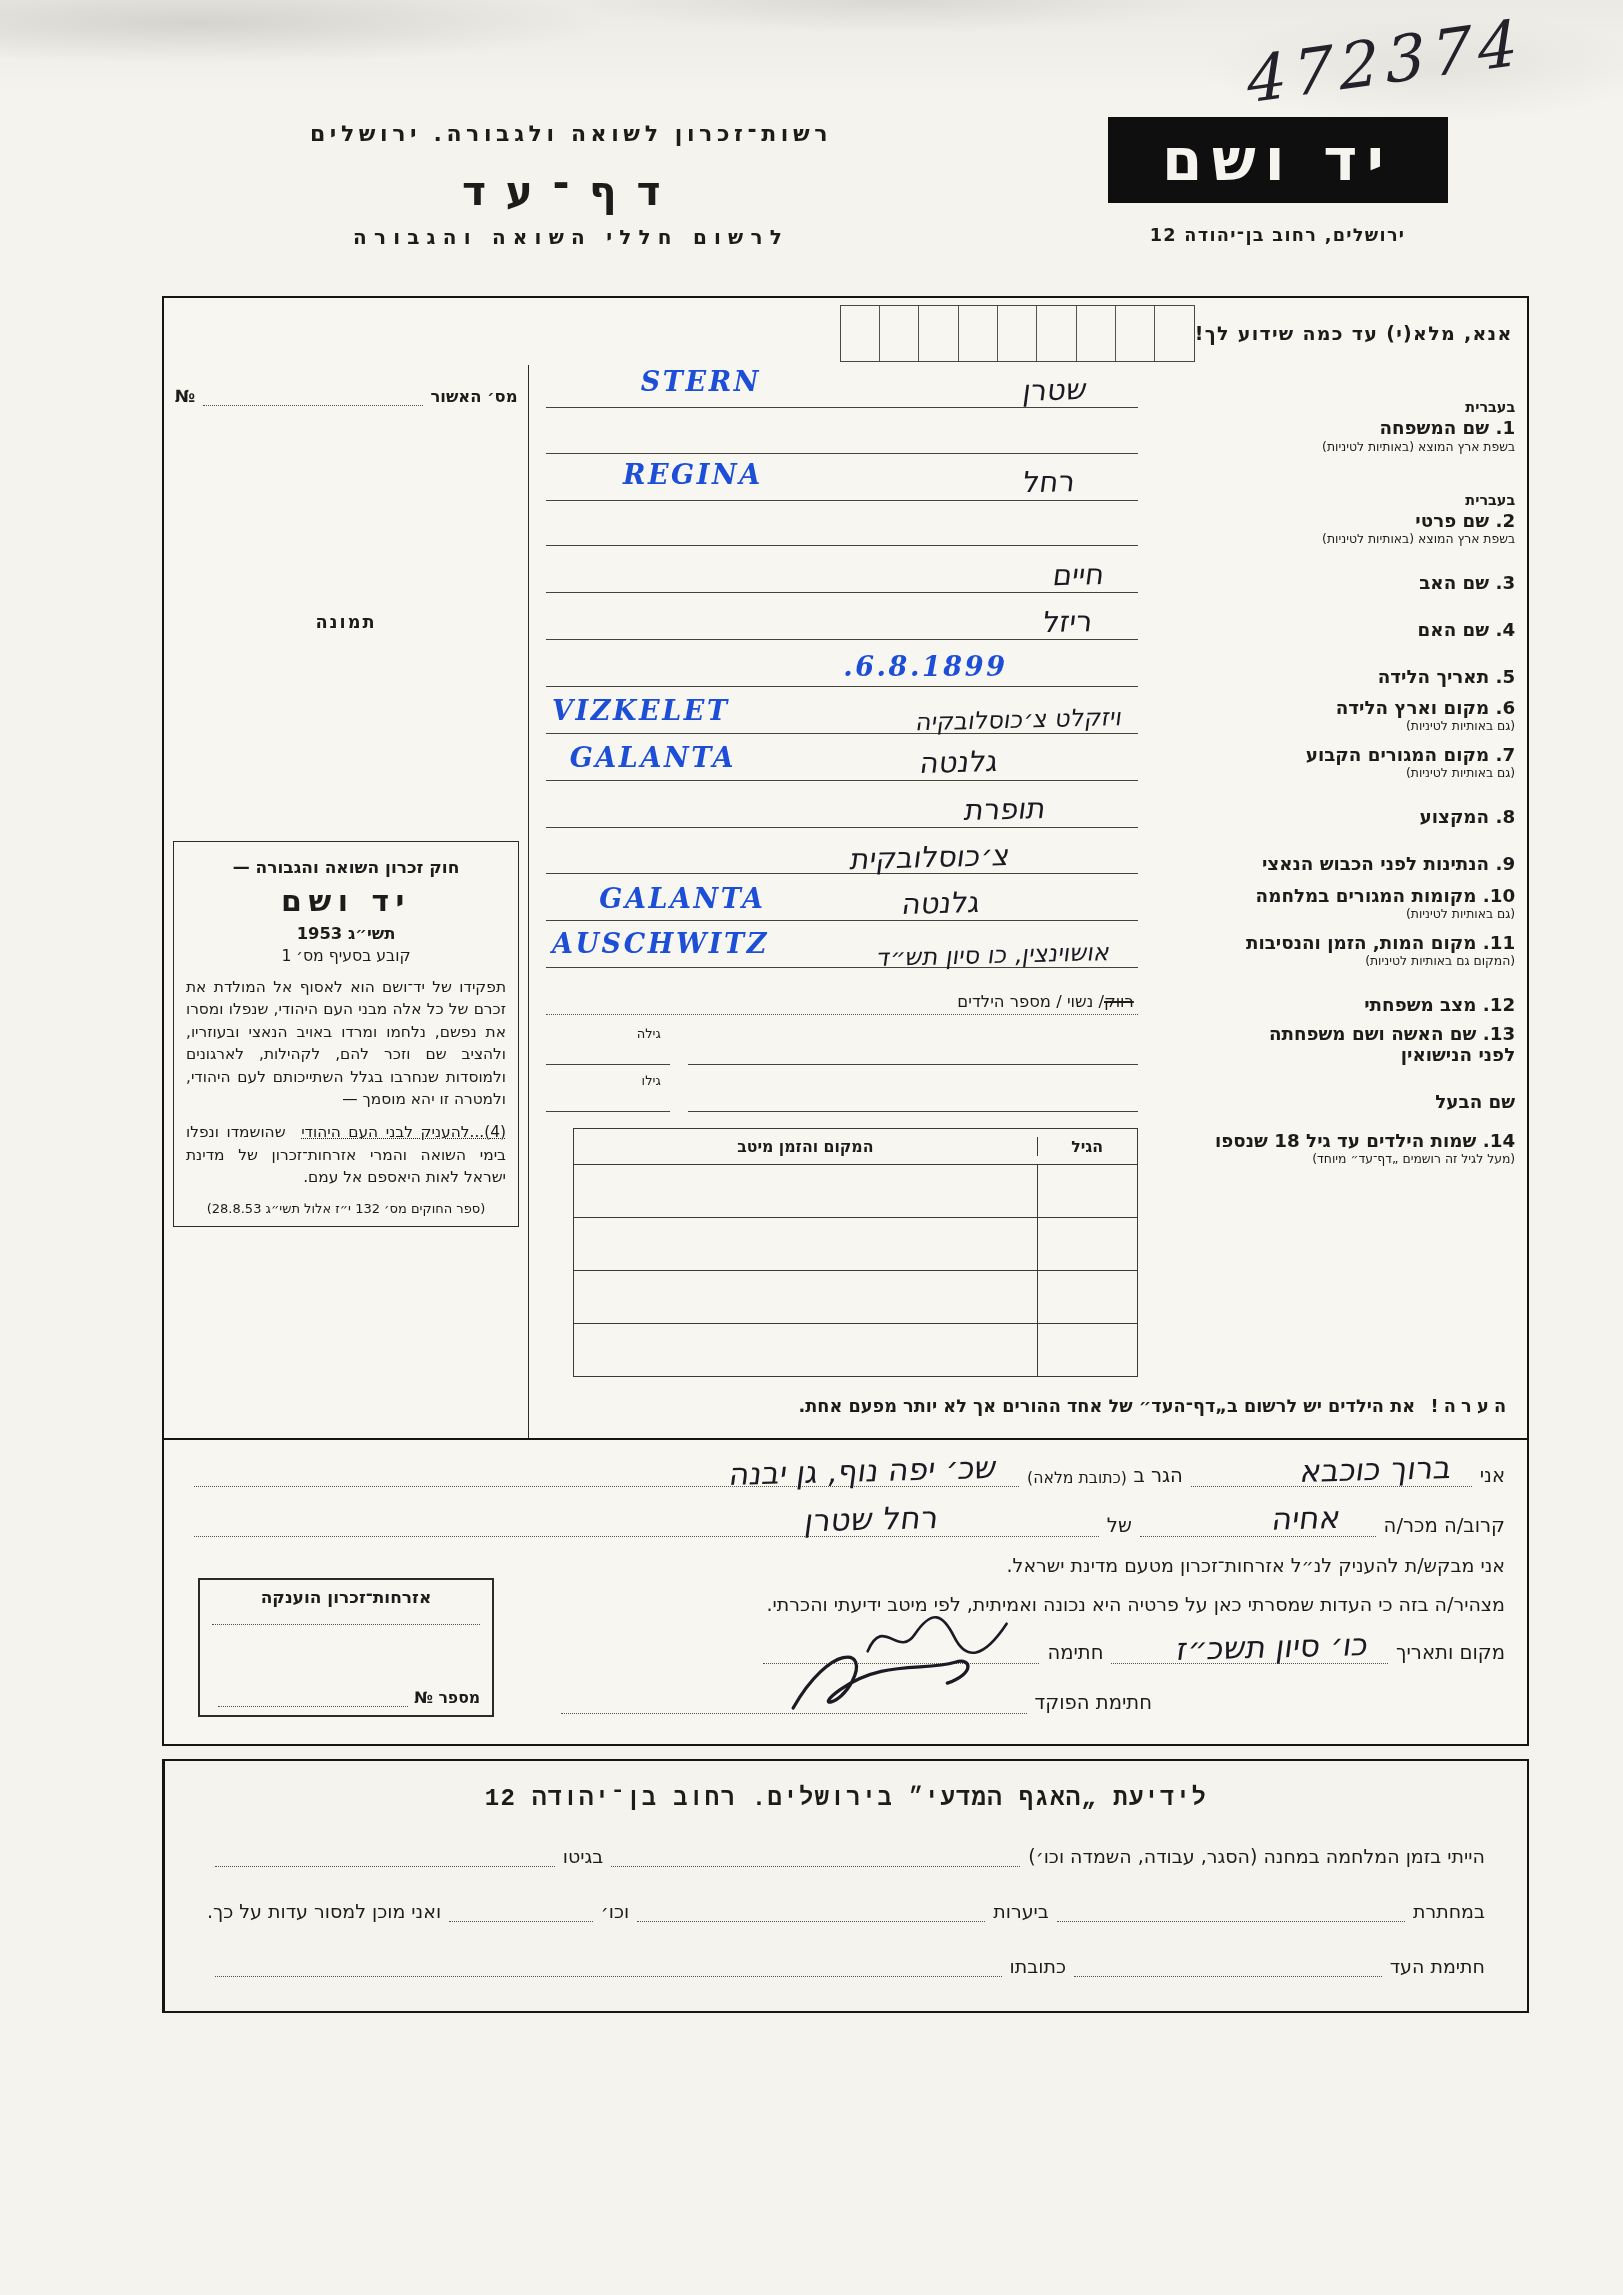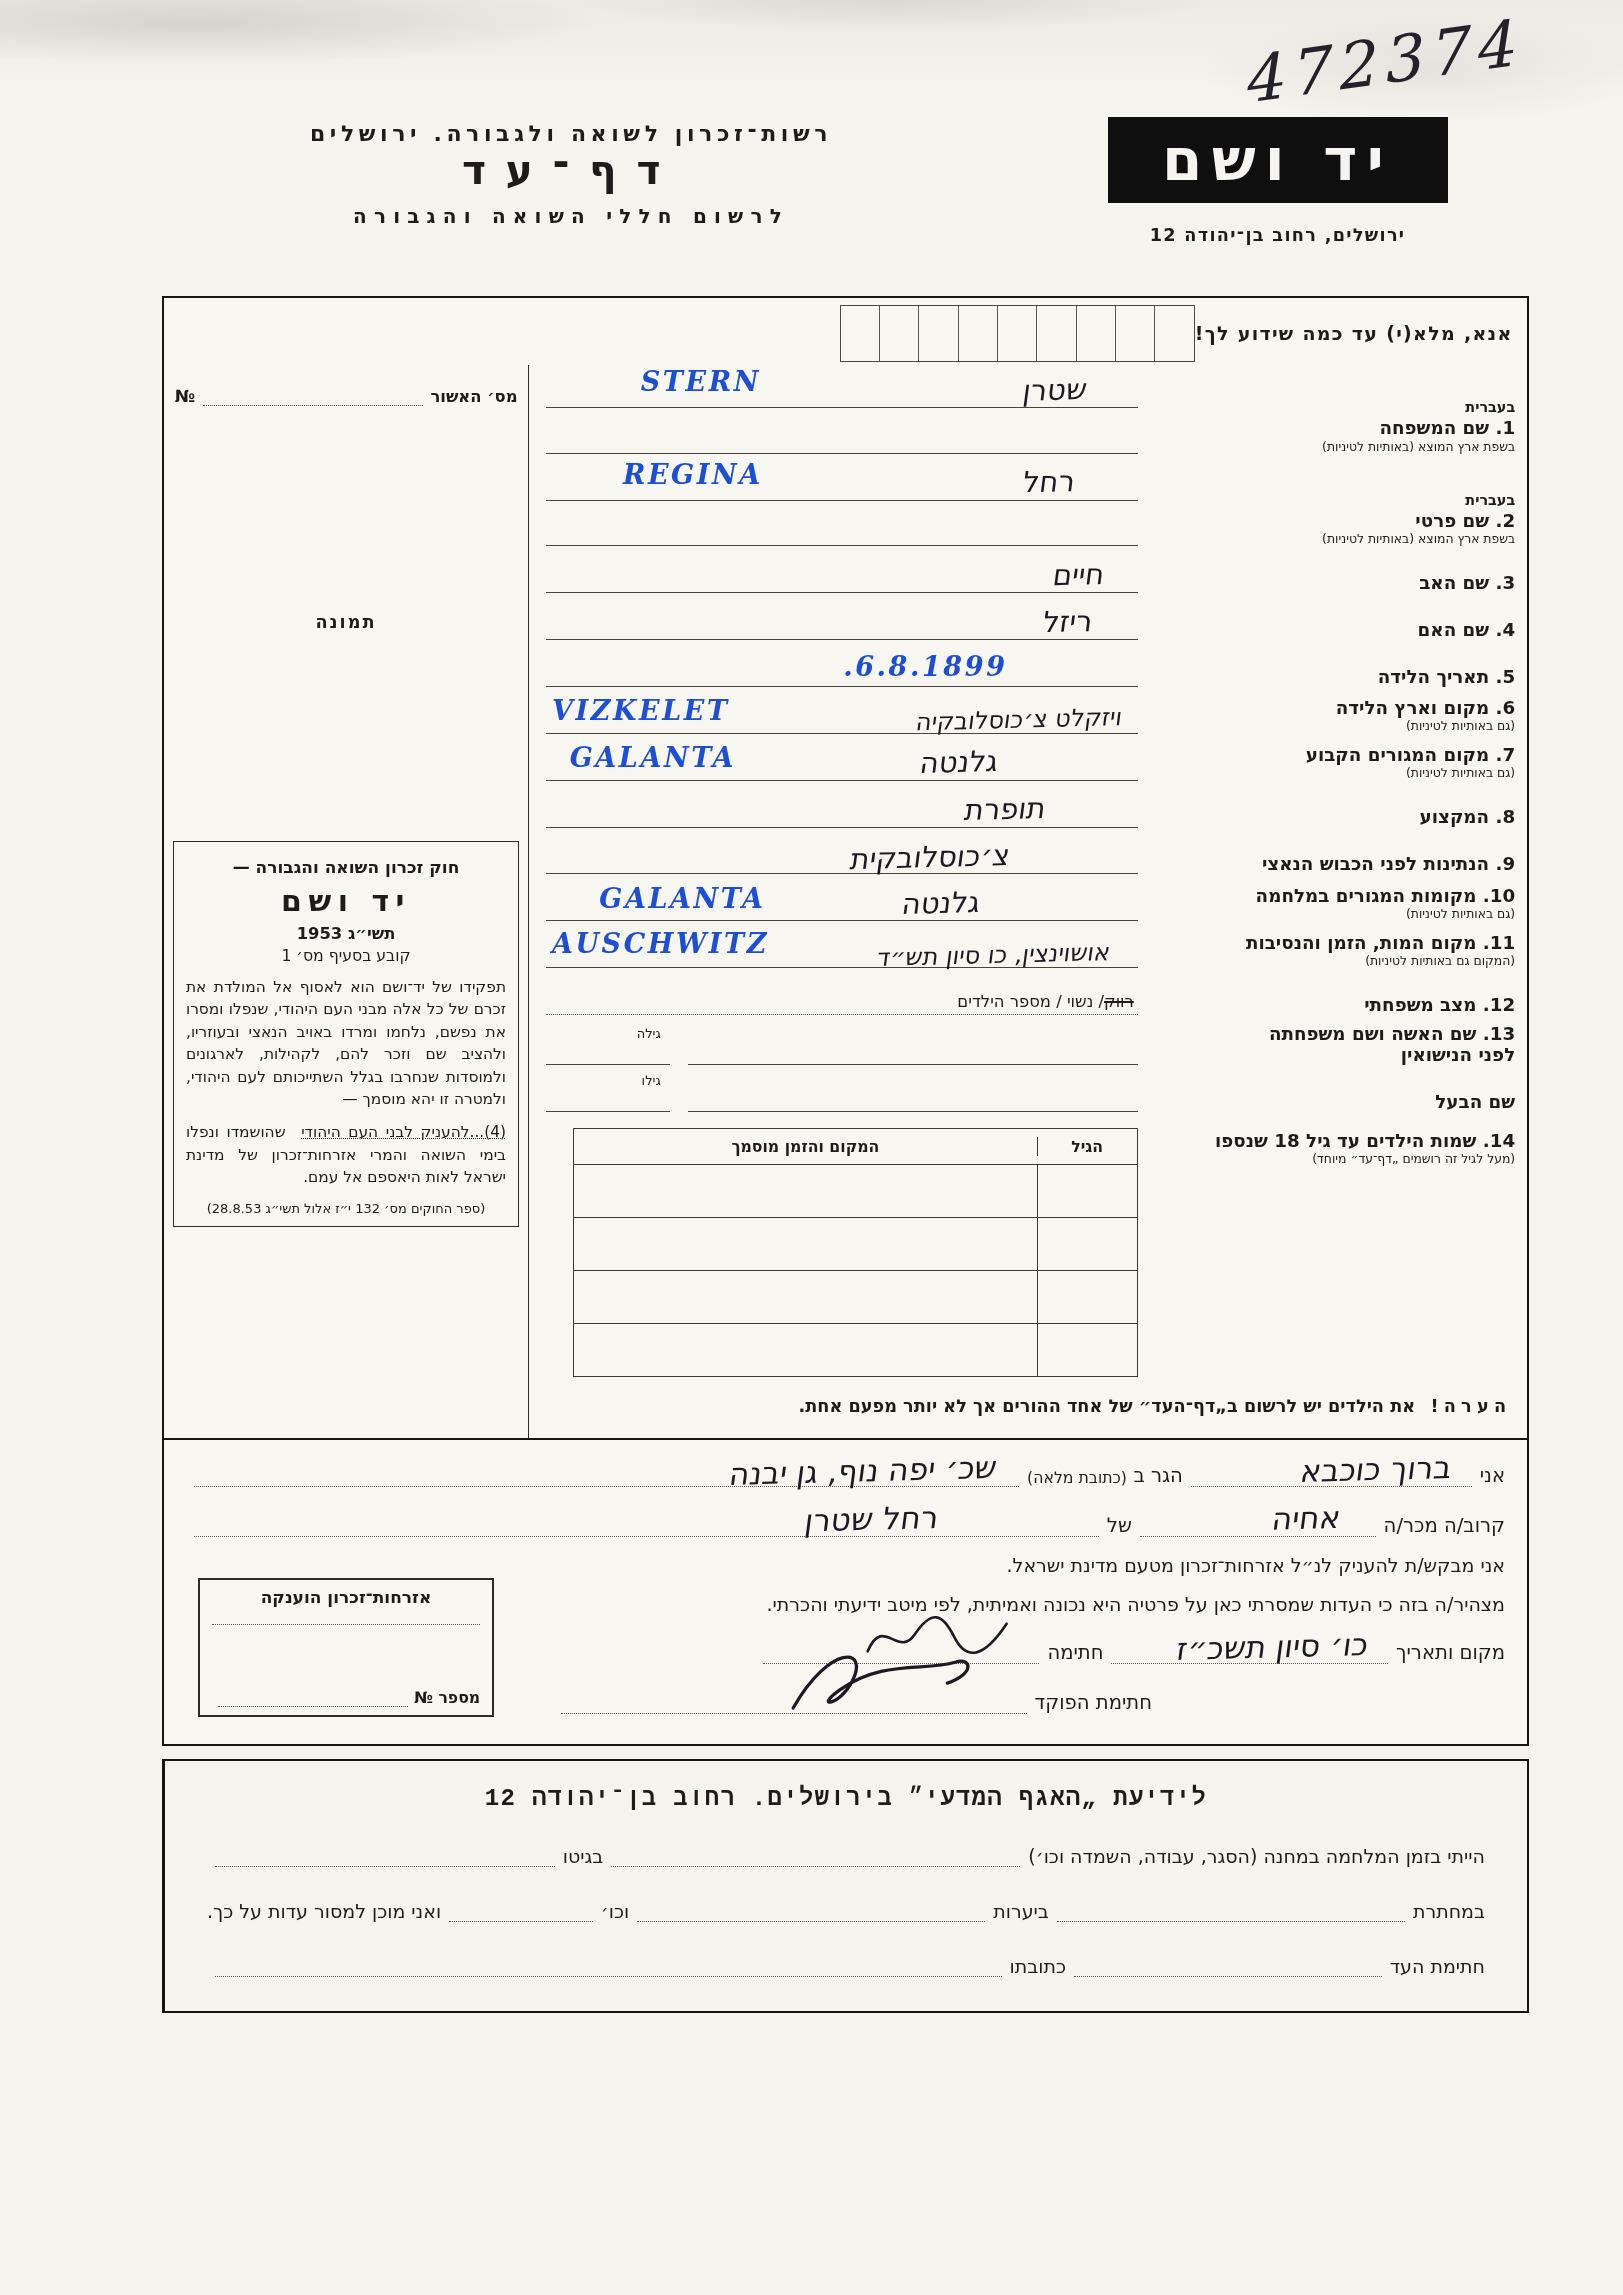--- a/index.html
+++ b/index.html
@@ -25,21 +25,21 @@
   }
   
   .header{position:absolute;top:117px;right:162px;left:162px;display:flex;justify-content:space-between;align-items:flex-start;}
   .logo-block{width:367px;text-align:center;}
   .logo-box{background:#0f0f0f;color:#f6f4ee;width:340px;height:86px;margin:0 auto;
     display:flex;align-items:center;justify-content:center;
     font-size:58px;font-weight:bold;letter-spacing:9.2px;}
   .address{margin-top:22px;font-size:17.7px;font-weight:bold;letter-spacing:1.3px;}
   .titles{width:818px;text-align:center;padding-top:3.9px;}
   .org-line{font-size:22px;font-weight:bold;letter-spacing:4.6px;}
-  .form-title{font-size:41px;font-weight:bold;letter-spacing:19.6px;margin-top:0;}
+  .form-title{font-size:41px;font-weight:bold;letter-spacing:19.6px;margin-top:21px;}
   .form-subtitle{font-size:20px;font-weight:bold;letter-spacing:7.2px;margin-top:10.5px;}
   
   .content{position:absolute;top:296px;right:94px;width:1367px;}
   .main-box{border:2px solid #161513;background:rgba(255,255,255,.25);}
   .top-strip{display:flex;align-items:center;padding:6.5px 14.4px 3.9px 13px;}
   .instruction{font-size:19px;font-weight:bold;letter-spacing:1.3px;}
   .comb{width:353px;height:55px;border:1.3px solid #4a4842;display:flex;}
   .comb i{flex:1;border-left:1.3px solid #57544c;}
   .comb i:last-child{border-left:none;}
   .form-body{display:flex;}
@@ -337,21 +337,21 @@
 
         <div class="frow align-top" style="margin-top:13px">
           <div class="flabel" style="padding-top:5.2px">
             <span class="main">14. שמות הילדים עד גיל 18 שנספו</span>
             <span class="sub">(מעל לגיל זה רושמים „דף־עד״ מיוחד)</span>
           </div>
           <div class="fline-area">
             <div class="kids-table">
               <div class="k-row k-header">
                 <div class="k-age">הגיל</div>
-                <div class="k-place">המקום והזמן מוסמך</div>
+                <div class="k-place">המקום והזמן מיטב</div>
               </div>
               <div class="k-row">
                   <div class="k-age"></div>
                   <div class="k-place"></div>
                 </div>
               <div class="k-row">
                   <div class="k-age"></div>
                   <div class="k-place"></div>
                 </div>
               <div class="k-row">

